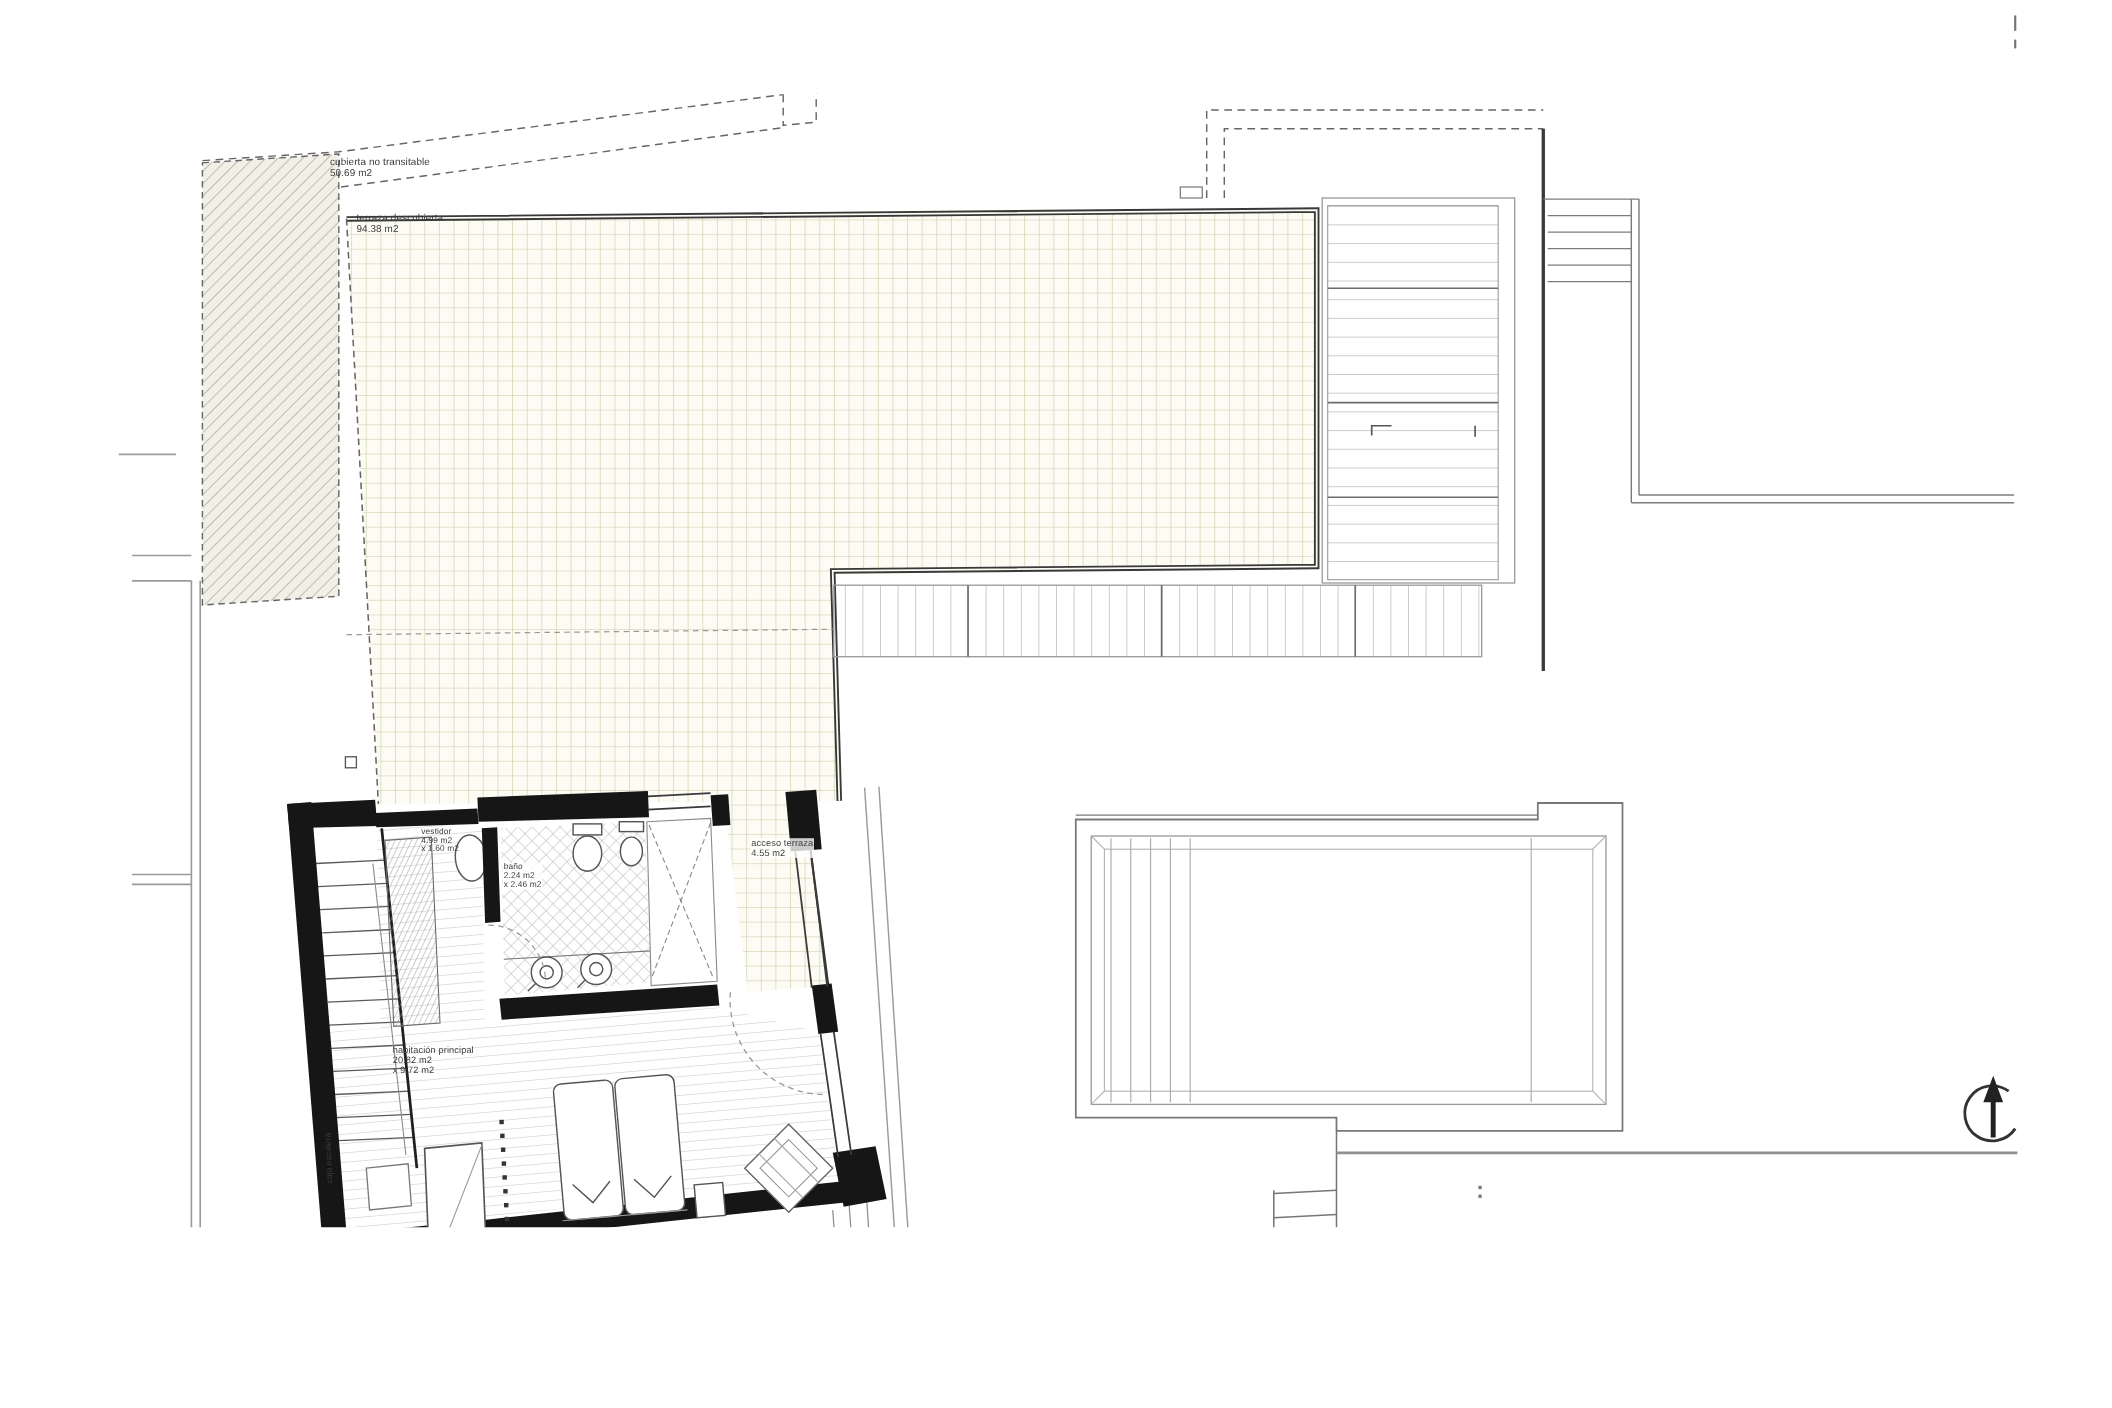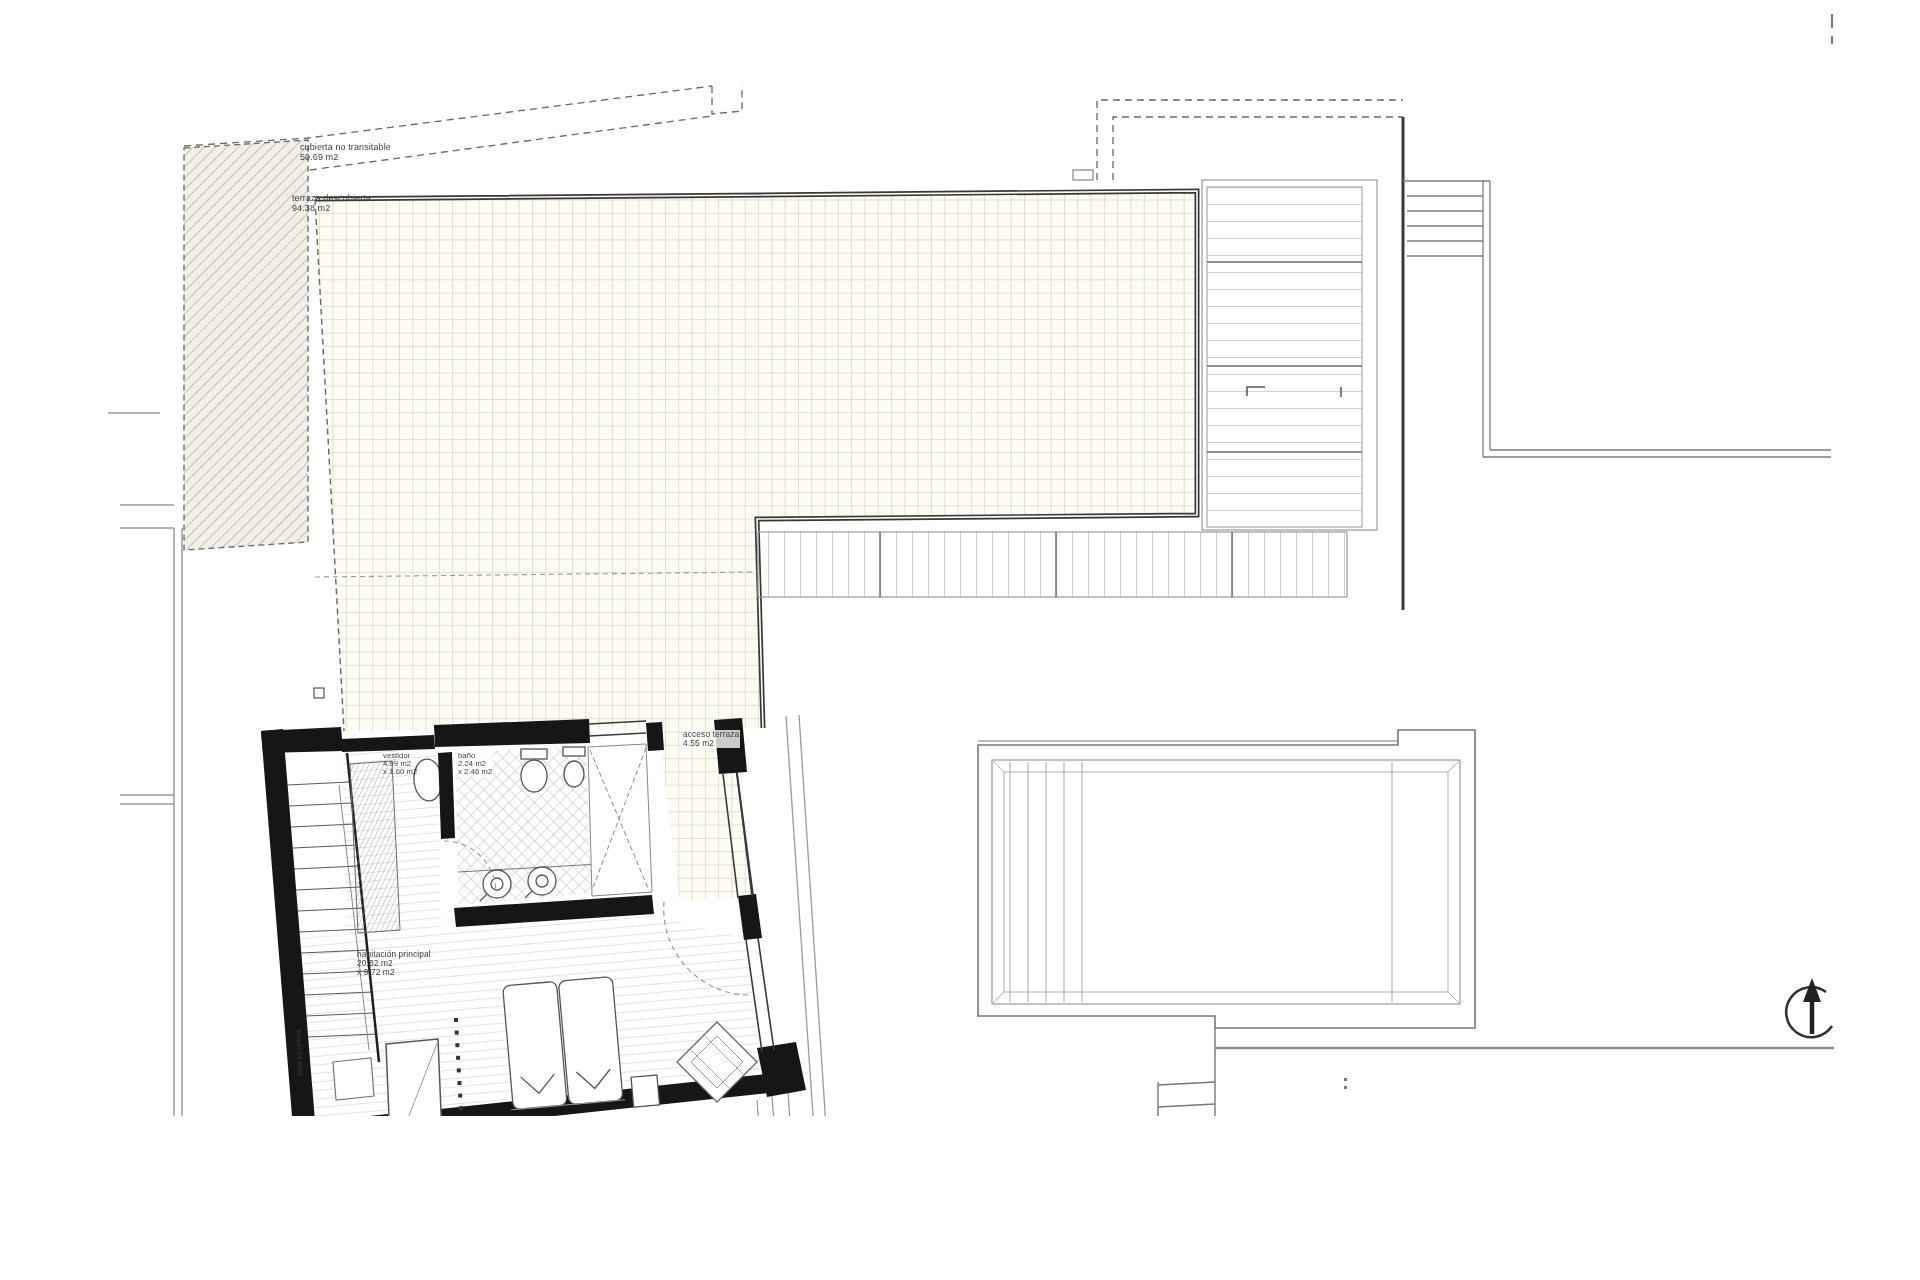--- a/index.html
+++ b/index.html
@@ -3,21 +3,21 @@
 <meta charset="utf-8">
 <style>
   html,body{margin:0;padding:0;background:#ffffff;}
   .stage{position:relative;width:1920px;height:1116px;background:#ffffff;overflow:hidden;
          font-family:"Liberation Sans",sans-serif;}
   .stage svg{position:absolute;left:0;top:0;}
   .plan-label{position:absolute;color:#3d3d3d;font-size:9px;line-height:1.08;letter-spacing:.1px;white-space:nowrap;z-index:5;}
   .plan-label .l{display:block;}
   .lbl-sm{font-size:7.6px;}
   .lbl-md{font-size:8.4px;}
-  .halo{background:rgba(255,255,255,.78);padding:0 1px;}
+  .halo{background:rgba(255,255,255,.78);padding:0 1px;margin-top:32px;}
   .vertical{transform:rotate(-92deg);transform-origin:0 0;}
 </style>
 </head>
 <body>
 
 <div class="stage">
 
 <svg width="1920" height="1280" viewBox="0 0 1920 1280">
   <defs>
     <pattern id="tile" width="13.3" height="13.3" patternUnits="userSpaceOnUse">
@@ -312,21 +312,21 @@
     <line x1="1812" y1="1034" x2="1812" y2="992" stroke="#222" stroke-width="4.5"></line>
     <path d="M1812,978 L1803,1002 L1821,1002 Z" fill="#222"></path>
   </g>
 </svg>
 
 <div class="plan-label" style="left:300px;top:143px;">
   <span class="l">cubierta no transitable</span>
   <span class="l">50.69 m2</span>
 </div>
 
-<div class="plan-label" style="left:292px;top:194px;">
+<div class="plan-label" style="left:324px;top:194px;">
   <span class="l">terraza descubierta</span>
   <span class="l">94.38 m2</span>
 </div>
 
 <div class="plan-label lbl-md halo" style="left:682px;top:730px;">
   <span class="l">acceso terraza</span>
   <span class="l">4.55 m2</span>
 </div>
 
 <div class="plan-label lbl-sm" style="left:383px;top:752px;">

